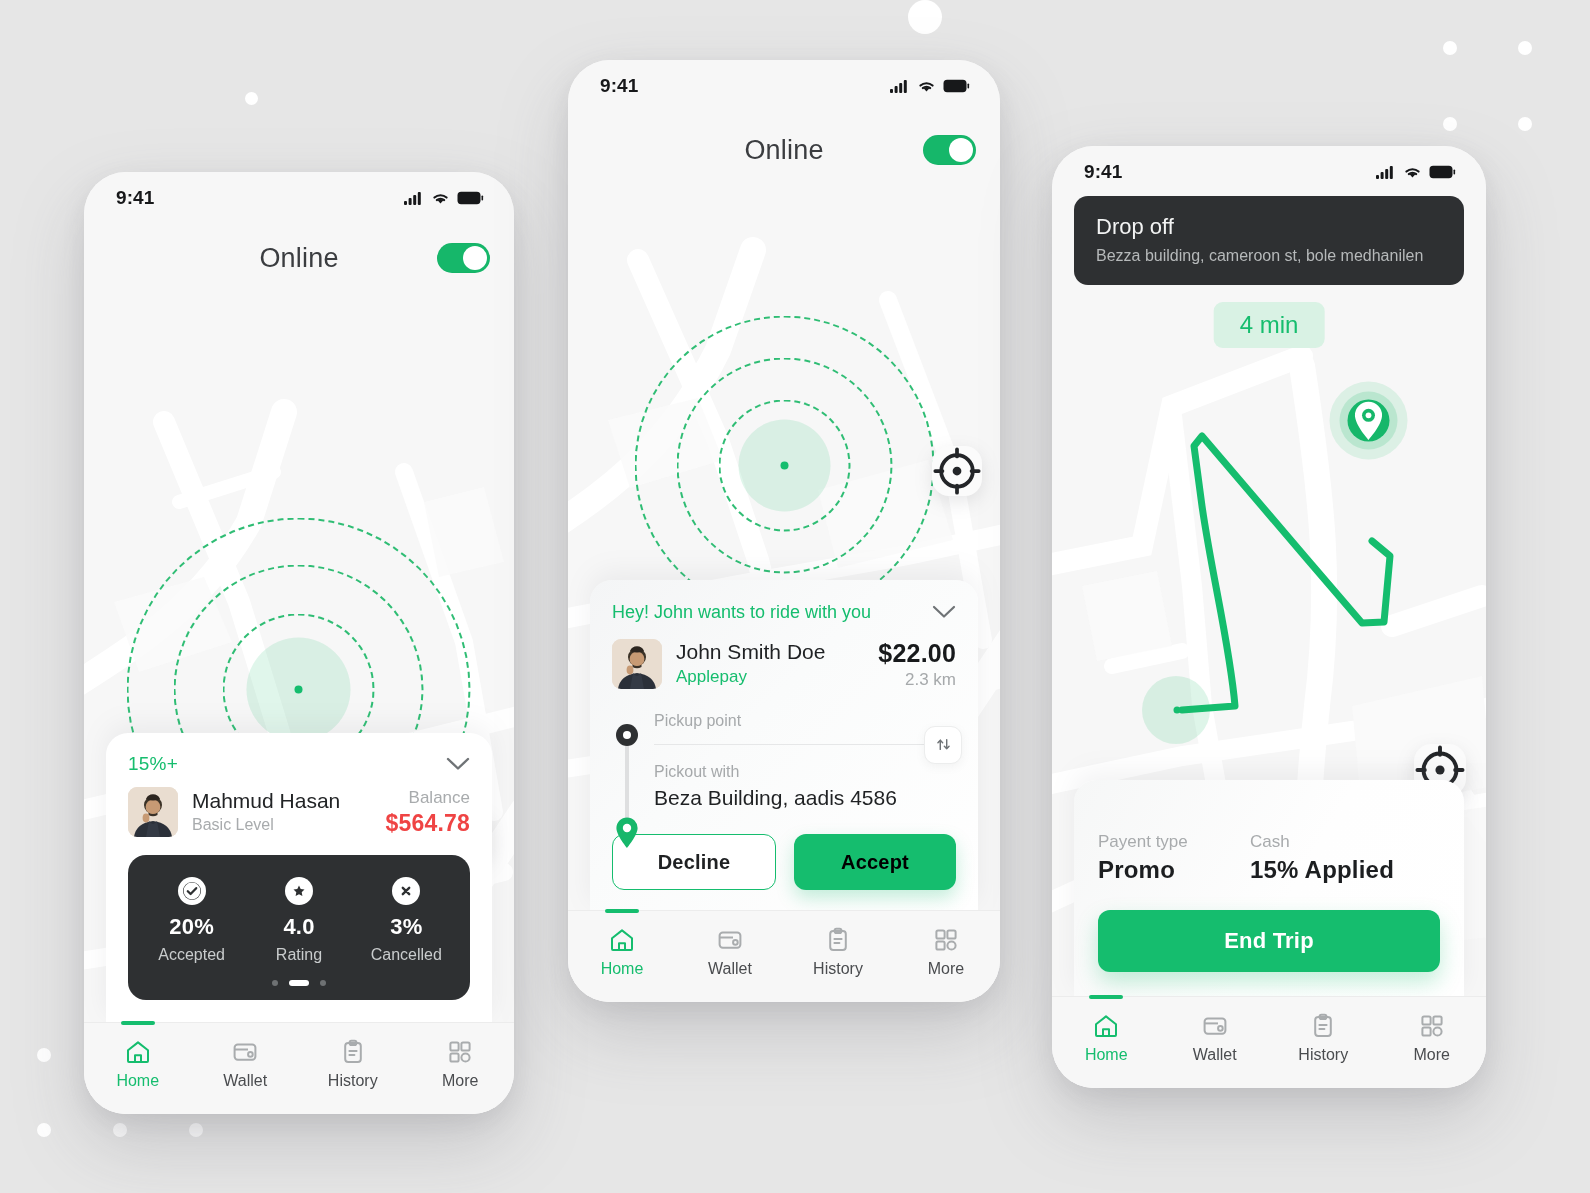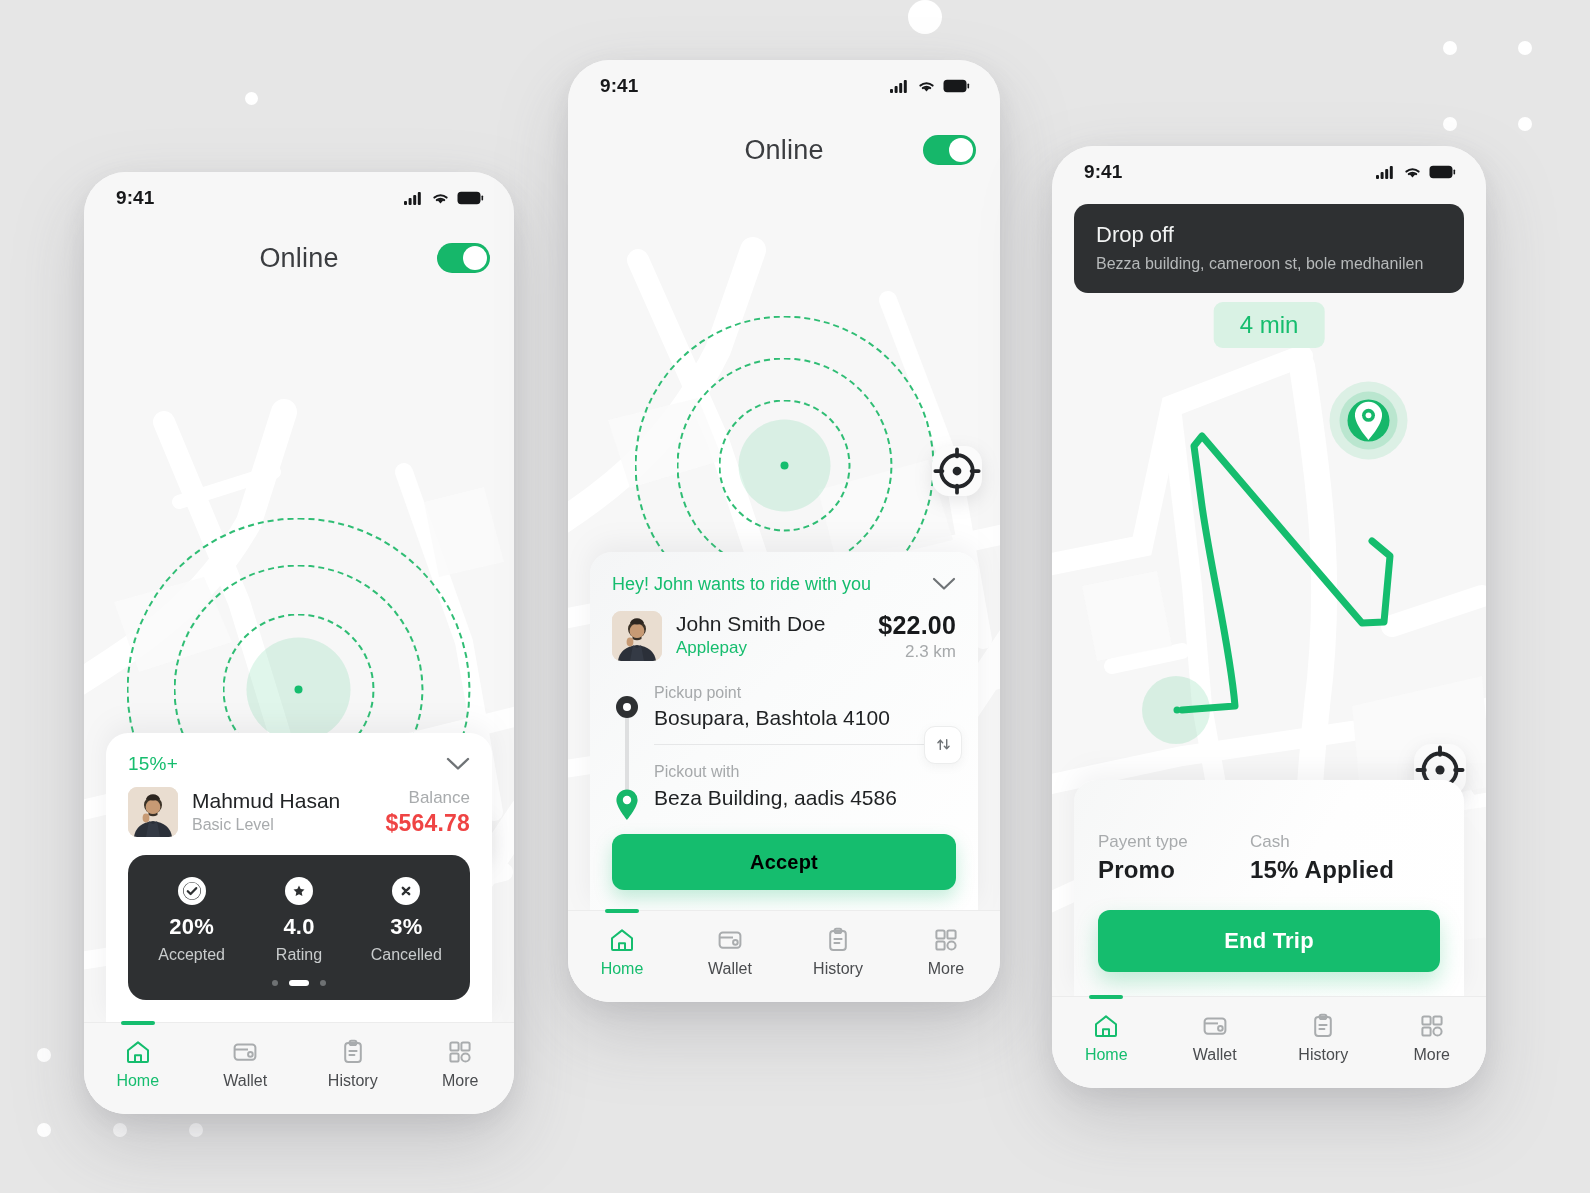--- a/index.html
+++ b/index.html
@@ -283,21 +283,21 @@
     display: flex; align-items: center; justify-content: center;
     font-size: 20px; font-weight: 700;
     letter-spacing: .2px;
   }
   .btn-decline { background: #fff; border: 1.5px solid #15bd6e; color: #1f2123; }
   .btn-accept { background: #15bd6e; color: #000000; box-shadow: 0 8px 18px rgba(21,189,110,.25);}
 
   
   .dropoff-banner {
     position: absolute;
-    left: 22px; right: 22px; top: 58px;
+    left: 22px; right: 22px; top: 50px;
     background: #2e3032;
     border-radius: 14px;
     padding: 16px 22px 18px;
     z-index: 40;
   }
   .dropoff-title { font-size: 22px; color: #f2f3f3; line-height: 1.35; }
   .dropoff-sub { font-size: 16px; color: #b6b9ba; line-height: 1.45; margin-top: 2px;}
   .eta-pill {
     position: absolute;
     left: 50%; top: 156px;
@@ -691,37 +691,37 @@
           <i></i>
         </div>
       <div class="pin-end">
         <svg width="26" height="34" viewBox="0 0 26 34">
             <path d="M13 1.5 a10.6 10.6 0 0 1 10.6 10.6 c0 7.4 -10.6 20 -10.6 20 S2.4 19.5 2.4 12.1 A10.6 10.6 0 0 1 13 1.5Z" fill="#16b76a"></path>
             <circle cx="13" cy="12" r="4.2" fill="#ffffff"></circle>
           </svg>
       </div>
       <div>
         <div class="route-label">Pickup point</div>
-        <div class="route-value">Bosupara, Bashtola 4100</div>
       </div>
       <div class="route-divider">
         <div class="swap-btn">
           <svg width="17" height="17" viewBox="0 0 18 18">
               <path d="M5.6 14.2 V4.4 M5.6 4.4 L3.1 7.1 M5.6 4.4 L8.1 7.1" stroke="#6f7376" stroke-width="1.5" fill="none" stroke-linecap="round" stroke-linejoin="round"></path>
               <path d="M12.4 3.8 V13.6 M12.4 13.6 L9.9 10.9 M12.4 13.6 L14.9 10.9" stroke="#6f7376" stroke-width="1.5" fill="none" stroke-linecap="round" stroke-linejoin="round"></path>
             </svg>
         </div>
       </div>
       <div>
         <div class="route-label">Pickout with</div>
         <div class="route-value">Beza Building, aadis 4586</div>
       </div>
     </div>
 
     <div class="req-actions">
+      <div class="btn btn-decline">Decline</div>
       <div class="btn btn-accept">Accept</div>
     </div>
   </div>
 
   <div class="bottom-nav">
     <div class="nav-item active">
       <svg width="26" height="26" viewBox="0 0 26 26">
           <path d="M3 11.2 L13 3.4 L23 11.2 V22 a1 1 0 0 1 -1 1 H4 a1 1 0 0 1 -1 -1Z" fill="none" stroke="#15bd6e" stroke-width="2" stroke-linejoin="round"></path>
           <path d="M10 23 V16.2 h6 V23" fill="none" stroke="#15bd6e" stroke-width="2" stroke-linejoin="round"></path>
         </svg>

